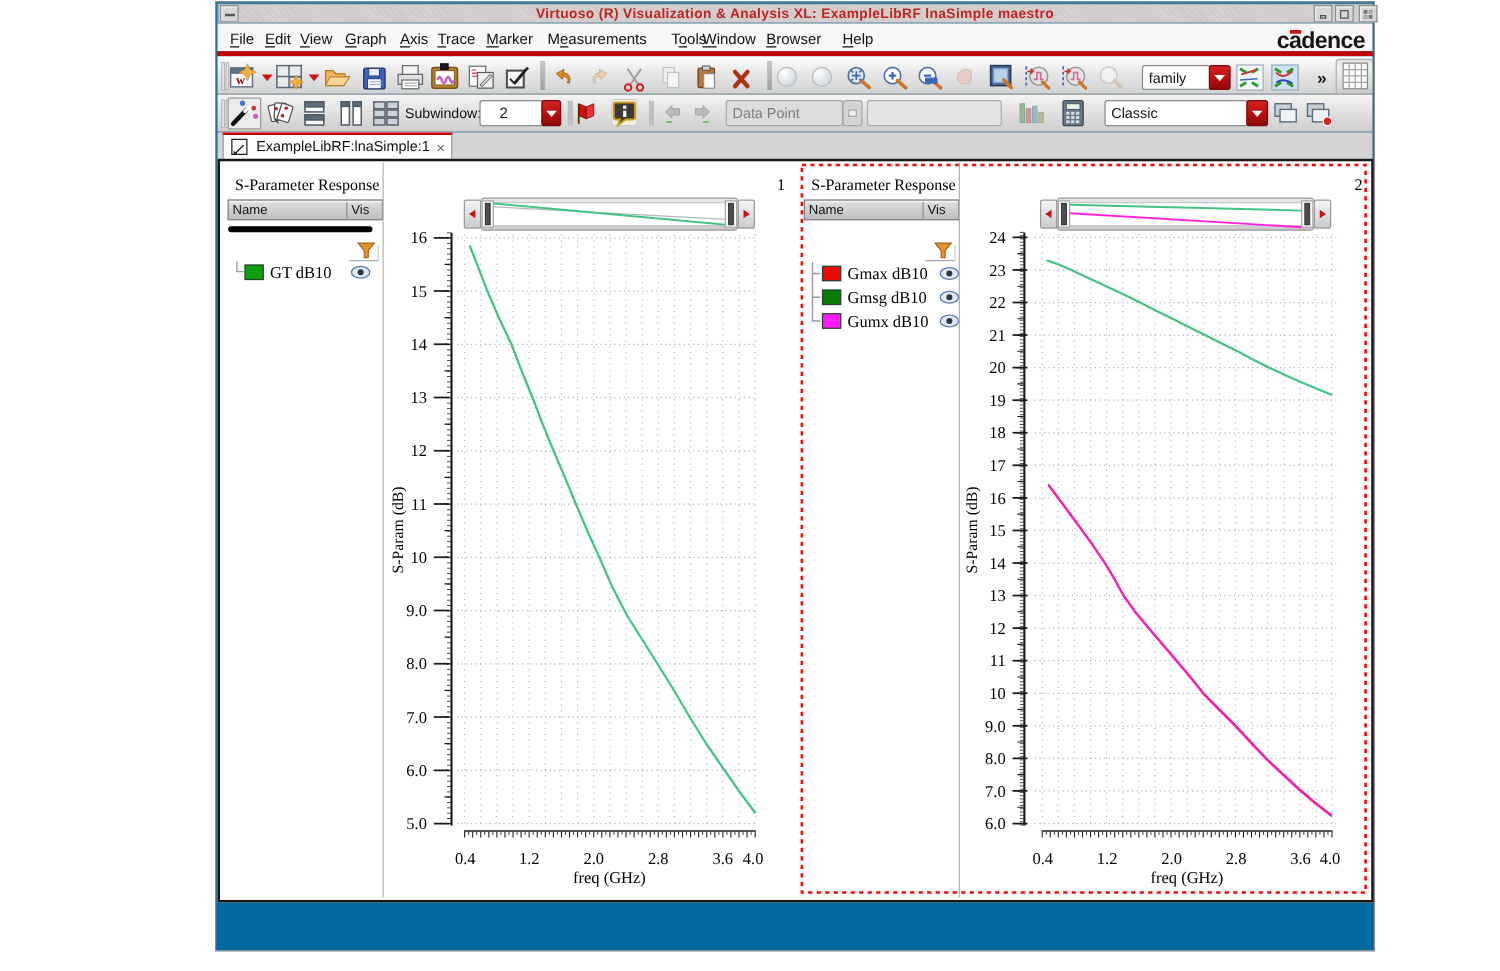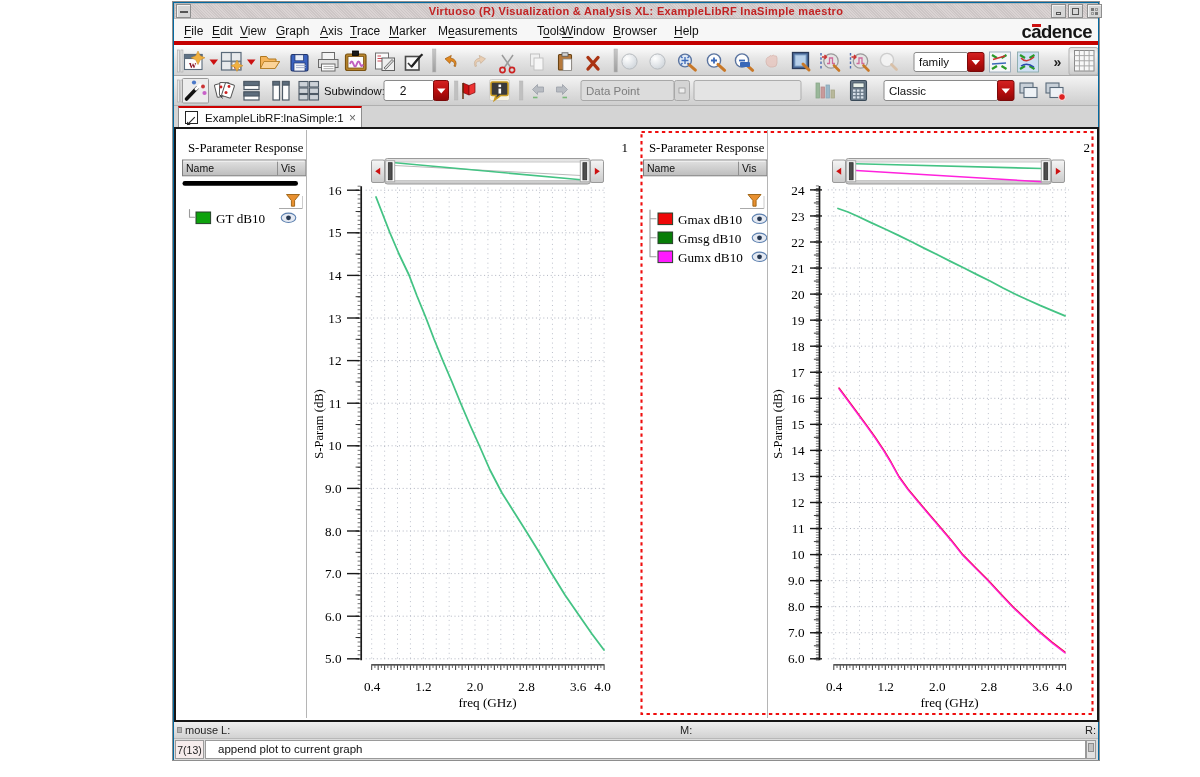--- a/index.html
+++ b/index.html
@@ -465,28 +465,13 @@
 <text x="909.3" y="691" font-size="13.2" text-anchor="middle" font-family="Liberation Serif, serif" fill="#000">2.0</text>
 <text x="960.9" y="691" font-size="13.2" text-anchor="middle" font-family="Liberation Serif, serif" fill="#000">2.8</text>
 <text x="1012.4" y="691" font-size="13.2" text-anchor="middle" font-family="Liberation Serif, serif" fill="#000">3.6</text>
 <text x="1036" y="691" font-size="13.2" text-anchor="middle" font-family="Liberation Serif, serif" fill="#000">4.0</text>
 <text x="921.5" y="706.5" font-size="13.2" text-anchor="middle" font-family="Liberation Serif, serif" fill="#000">freq (GHz)</text>
 <text x="0" y="0" font-size="12.6" text-anchor="middle" font-family="Liberation Serif, serif" fill="#000" transform="rotate(-90 753.5 424) translate(753.5 424)">S-Param (dB)</text>
 <path d="M810,208.5 L820,212 L829,216 L843,222.6 L857,229 L871,235.6 L884,242 L897,248.6 L910,255 L923,261.6 L936,268 L949,274.6 L962,281 L975,288 L988,294.5 L1000,300 L1012,305.4 L1025,310.8 L1037,315.8" stroke="#44c384" stroke-width="1.8" fill="none" stroke-linejoin="round" stroke-linecap="round"></path>
 <path d="M811,388 L824,405.5 L838,424.4 L847,437 L856,450.4 L863,462 L871,476.5 L880,489 L890,501 L901,514 L913,528 L924,541 L935,554.9 L947,567 L960,580 L972,593 L985,606.7 L998,619 L1011,631 L1024,642 L1037,652" stroke="#ee1144" stroke-width="1.5" fill="none" stroke-linejoin="round" stroke-linecap="round"></path>
 <path d="M811,388.9 L824,406.4 L838,425.3 L847,437.9 L856,451.3 L863,462.9 L871,477.4 L880,489.9 L890,501.9 L901,514.9 L913,528.9 L924,541.9 L935,555.8 L947,567.9 L960,580.9 L972,593.9 L985,607.6 L998,619.9 L1011,631.9 L1024,642.9 L1037,652.9" stroke="#ff22dd" stroke-width="1.3" fill="none" stroke-linejoin="round" stroke-linecap="round"></path>
   </svg>
-  <div id="mousebar">
-    <div style="position:absolute;left:3px;top:5px;width:5px;height:6px;background:#b0b0b0;border:1px solid #8e8e8e;"></div>
-    <span style="position:absolute;left:11px;top:2px;">mouse L:</span>
-    <span style="position:absolute;left:506px;top:2px;">M:</span>
-    <span style="position:absolute;left:911px;top:2px;">R:</span>
-  </div>
-  <div id="cmdbar">
-    <div style="position:absolute;left:1px;top:1px;width:29px;height:19px;background:#f6ecec;border:1px solid #9a9a9a;font-size:10.5px;color:#222;text-align:center;line-height:18px;">7(13)</div>
-    <div style="position:absolute;left:31px;top:1px;width:881px;height:19px;background:#ffffff;border:1px solid #9a9a9a;">
-      <span style="position:absolute;left:12px;top:2px;font-size:11.5px;color:#111;">append plot to current graph</span>
-    </div>
-    <div style="position:absolute;left:912px;top:1px;width:10px;height:19px;background:#e2e2e2;border:1px solid #9a9a9a;">
-      <div style="position:absolute;left:1px;top:2px;width:6px;height:9px;background:#c2c2c2;border:1px solid #8e8e8e;"></div>
-    </div>
-  </div>
 </div>
 
 </body></html>

